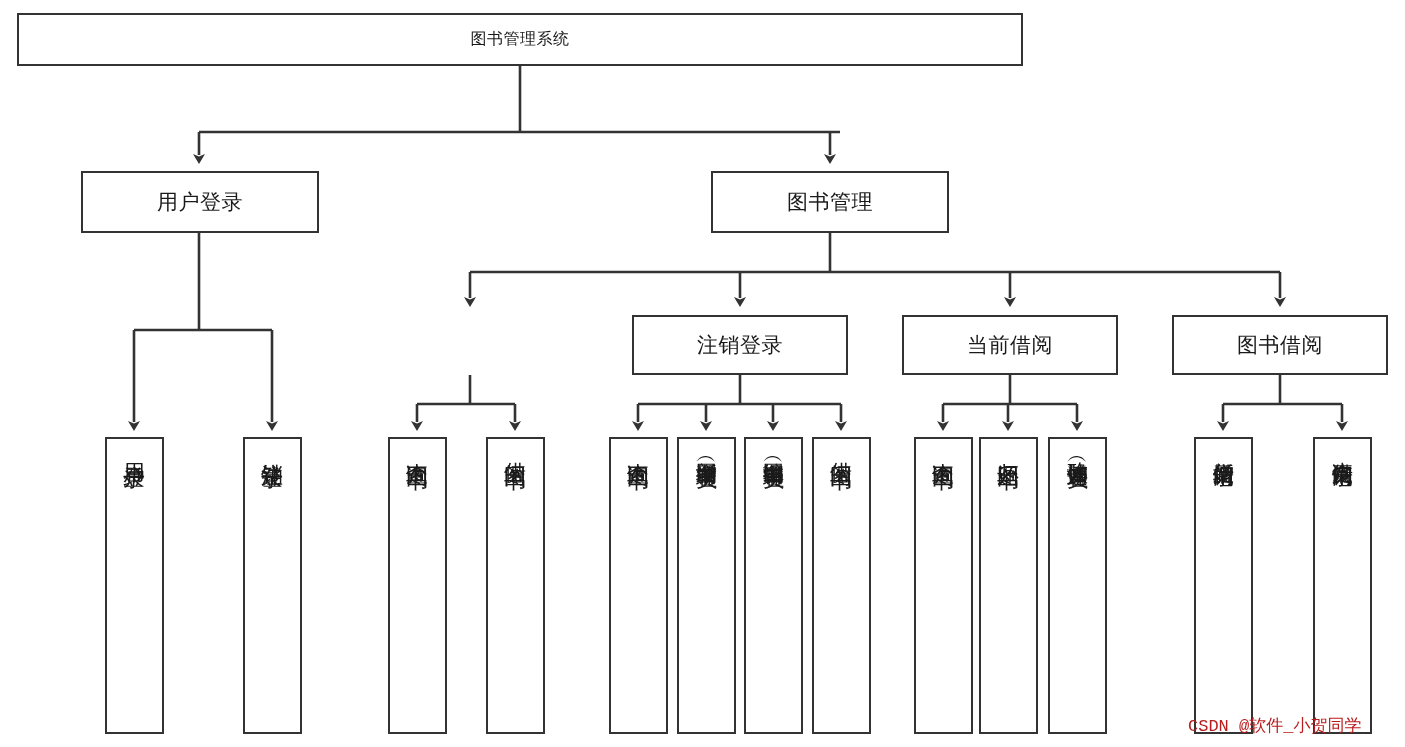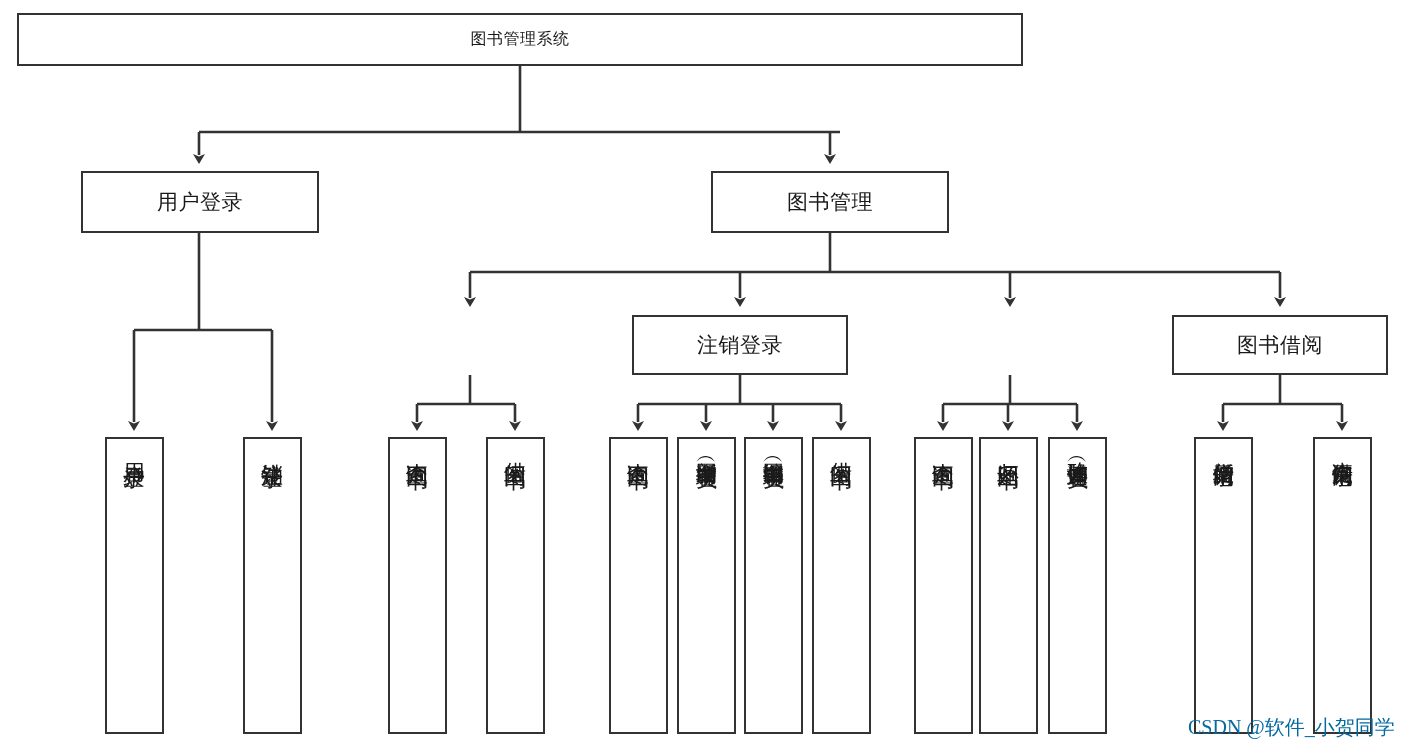--- a/index.html
+++ b/index.html
@@ -65,24 +65,24 @@
     white-space: nowrap;
   }
   .node.vert.tall .label {
     font-size: 21px;
     letter-spacing: 1px;
   }
   .watermark {
     position: absolute;
     left: 1188px;
     top: 714px;
-    font-size: 20px;
-    color: #0369a1;
+    font-size: 17px;
+    color: #b91c1c;
     white-space: nowrap;
-    font-family: Liberation Serif, serif;
+    font-family: Liberation Mono, monospace;
   }
 </style>
 </head>
 <body>
 
 <div id="canvas">
 
   <svg id="wires" viewBox="0 0 1405 747" xmlns="http://www.w3.org/2000/svg">
     <defs>
       <marker id="arrow" markerWidth="10" markerHeight="12" refX="1" refY="6" orient="auto" markerUnits="userSpaceOnUse">
@@ -140,20 +140,23 @@
   <div class="node horiz" style="left:81px; top:171px; width:238px; height:62px;">
     <span class="label">用户登录</span>
   </div>
   <div class="node horiz" style="left:711px; top:171px; width:238px; height:62px;">
     <span class="label">图书管理</span>
   </div>
 
   <div class="node horiz" style="left:632px; top:315px; width:216px; height:60px;">
     <span class="label">注销登录</span>
   </div>
+  <div class="node horiz" style="left:902px; top:315px; width:216px; height:60px;">
+    <span class="label">当前借阅</span>
+  </div>
   <div class="node horiz" style="left:1172px; top:315px; width:216px; height:60px;">
     <span class="label">图书借阅</span>
   </div>
 
   <div class="node vert" style="left:105px; top:437px; width:59px; height:297px;">
     <span class="label">用户登录</span>
   </div>
   <div class="node vert" style="left:243px; top:437px; width:59px; height:297px;">
     <span class="label">注销登录</span>
   </div>

